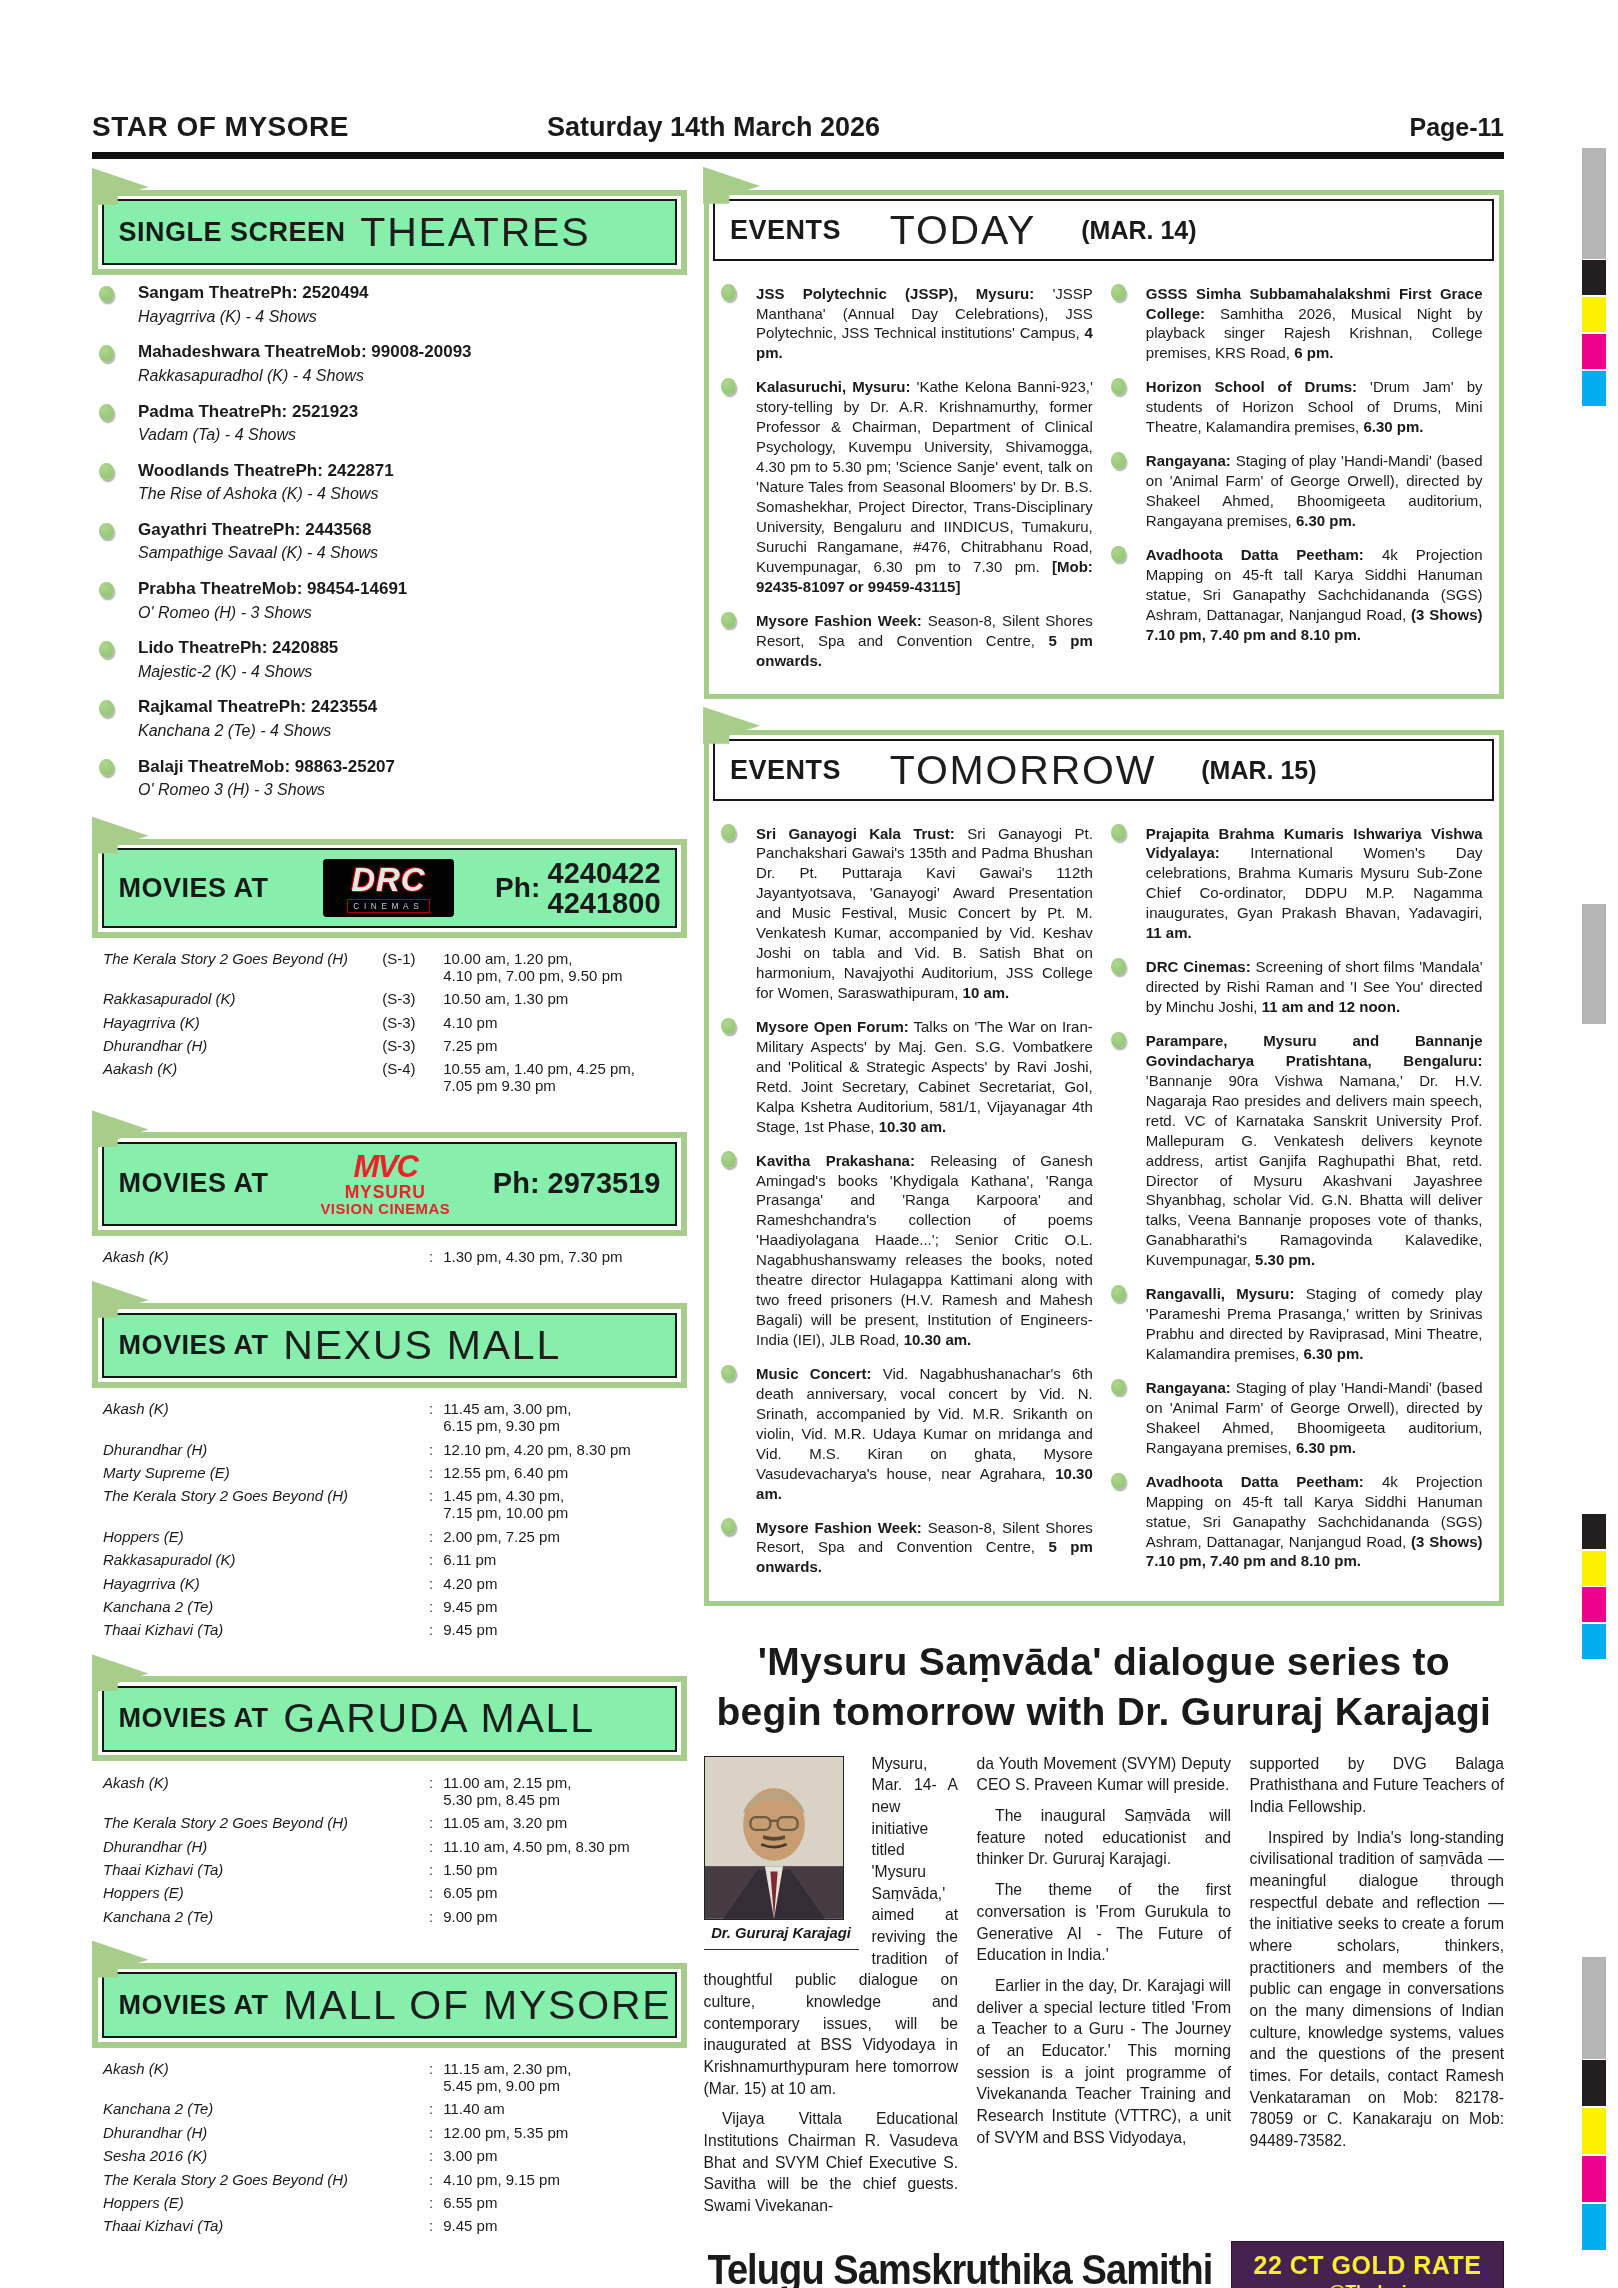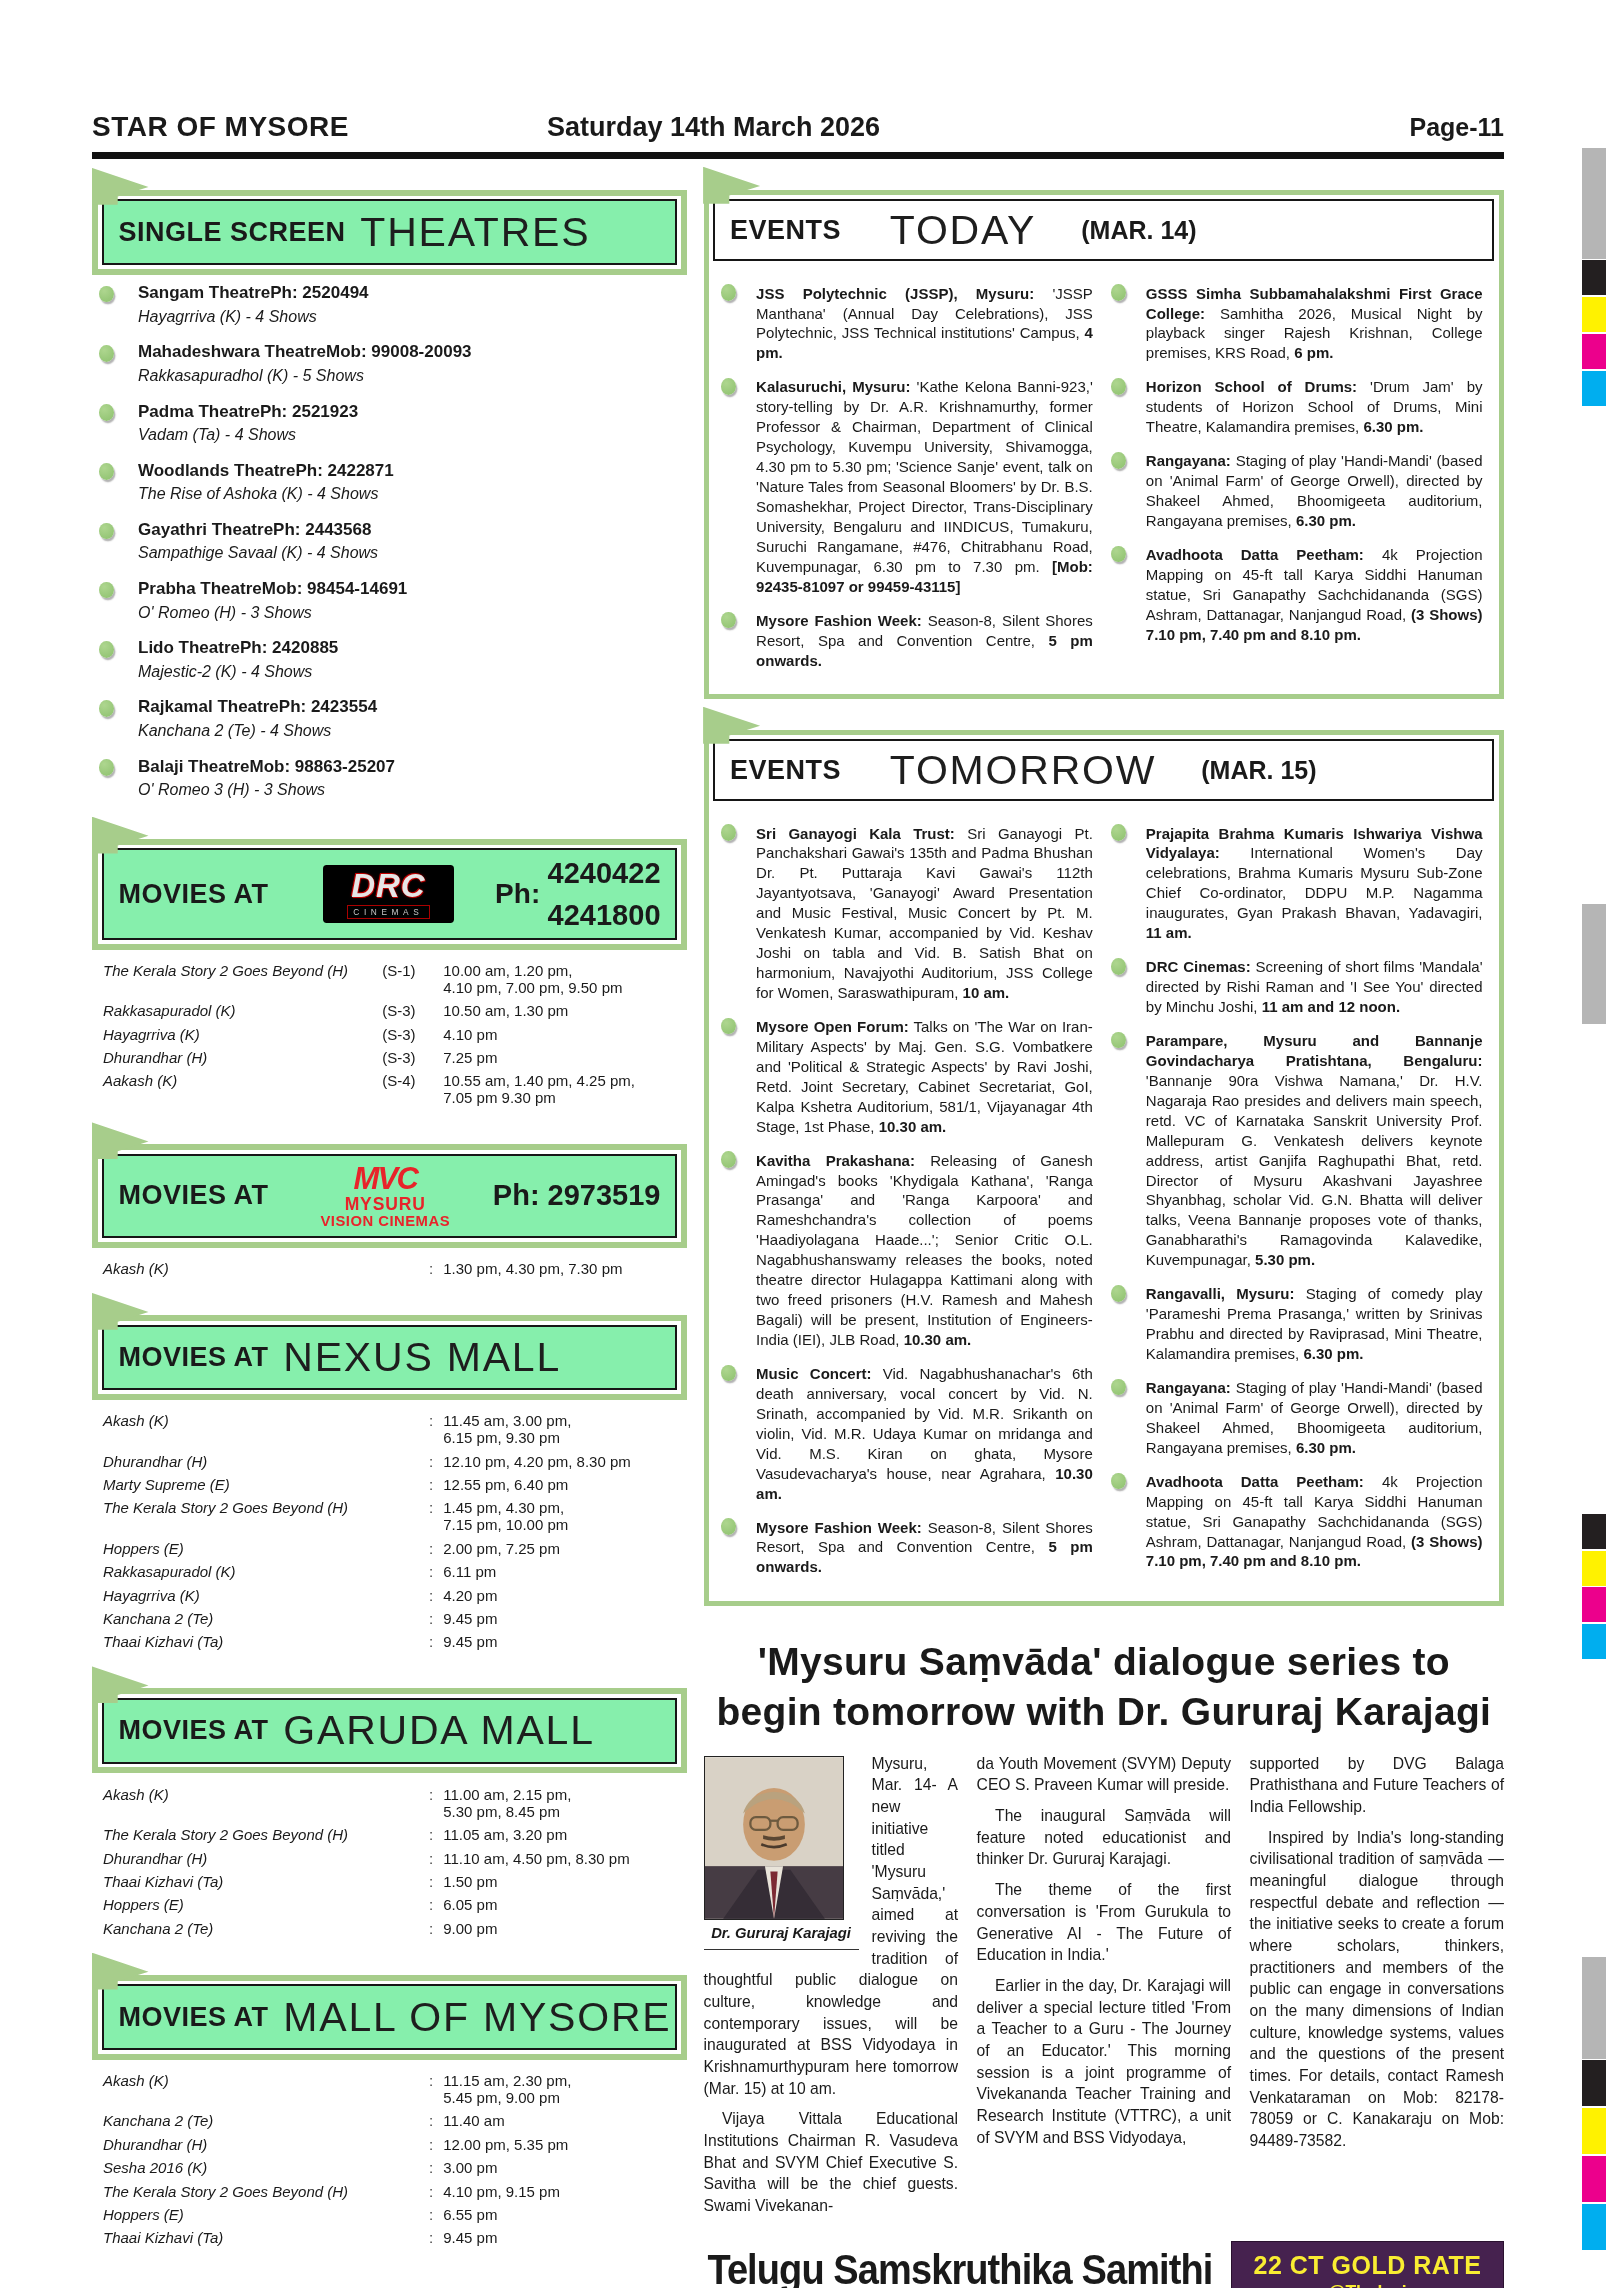--- a/index.html
+++ b/index.html
@@ -51,21 +51,21 @@
 
   
   .movies-label{font-weight:bold;font-size:27px;letter-spacing:0.5px;white-space:nowrap;}
   .drc-head,.mvc-head{justify-content:space-between;}
   .drc-logo{background:#000;margin-left:13px;padding:4.6px 24px;display:flex;flex-direction:column;align-items:center;border-radius:3.7px;}
   .drc-text{color:#e6e6e6;font-weight:900;font-style:italic;font-size:33px;line-height:1;
     text-shadow:0 0 2.8px #a00,0.9px 0.9px 0 #c00,-0.9px -0.9px 0 #c00;letter-spacing:0.9px;}
   .drc-sub{color:#c9c9c9;font-size:8.3px;letter-spacing:4.6px;border:0.9px solid #a00;padding:0.9px 5.5px;margin-top:2.8px;}
   .drc-phone{display:flex;align-items:center;}
   .ph-label{font-weight:bold;font-size:28px;margin-right:7.4px;}
-  .ph-nums{display:flex;flex-direction:column;font-weight:bold;font-size:29px;line-height:1.05;gap:12px;}
+  .ph-nums{display:flex;flex-direction:column;font-weight:bold;font-size:29px;line-height:1.05;}
   .mvc-logo{display:flex;flex-direction:column;align-items:center;color:#e8232a;margin-left:9.2px;line-height:1;}
   .mvc-mark{font-weight:900;font-style:italic;font-size:31px;letter-spacing:-1.8px;}
   .mvc-l2{font-weight:900;font-size:17.5px;letter-spacing:0.9px;margin-top:1.8px;}
   .mvc-l3{font-weight:900;font-size:14.8px;letter-spacing:0.5px;}
   .mvc-phone{font-weight:bold;font-size:29px;}
 
   
   .gpanel{position:relative;border:5.5px solid var(--green);margin-top:31px;background:#fff;}
   .gpanel::before{content:"";position:absolute;top:-28px;left:-5.5px;width:57px;height:37px;background:var(--green);
     clip-path:polygon(0 0,100% 52%,46% 78%,46% 100%,0 100%);}
@@ -139,21 +139,21 @@
             </div>
             <div class="film">Hayagrriva (K) -  4 Shows</div>
           </div>
 
           <div class="theatre">
             <span class="bullet"></span>
             <div class="trow">
               <span class="tname">Mahadeshwara Theatre</span>
               <span class="tphone">Mob: 99008-20093</span>
             </div>
-            <div class="film">Rakkasapuradhol (K) - 5 Shows</div>
+            <div class="film">Rakkasapuradhol (K) - 4 Shows</div>
           </div>
 
           <div class="theatre">
             <span class="bullet"></span>
             <div class="trow">
               <span class="tname">Padma Theatre</span>
               <span class="tphone">Ph: 2521923</span>
             </div>
             <div class="film">Vadam  (Ta) - 4 Shows</div>
           </div>

